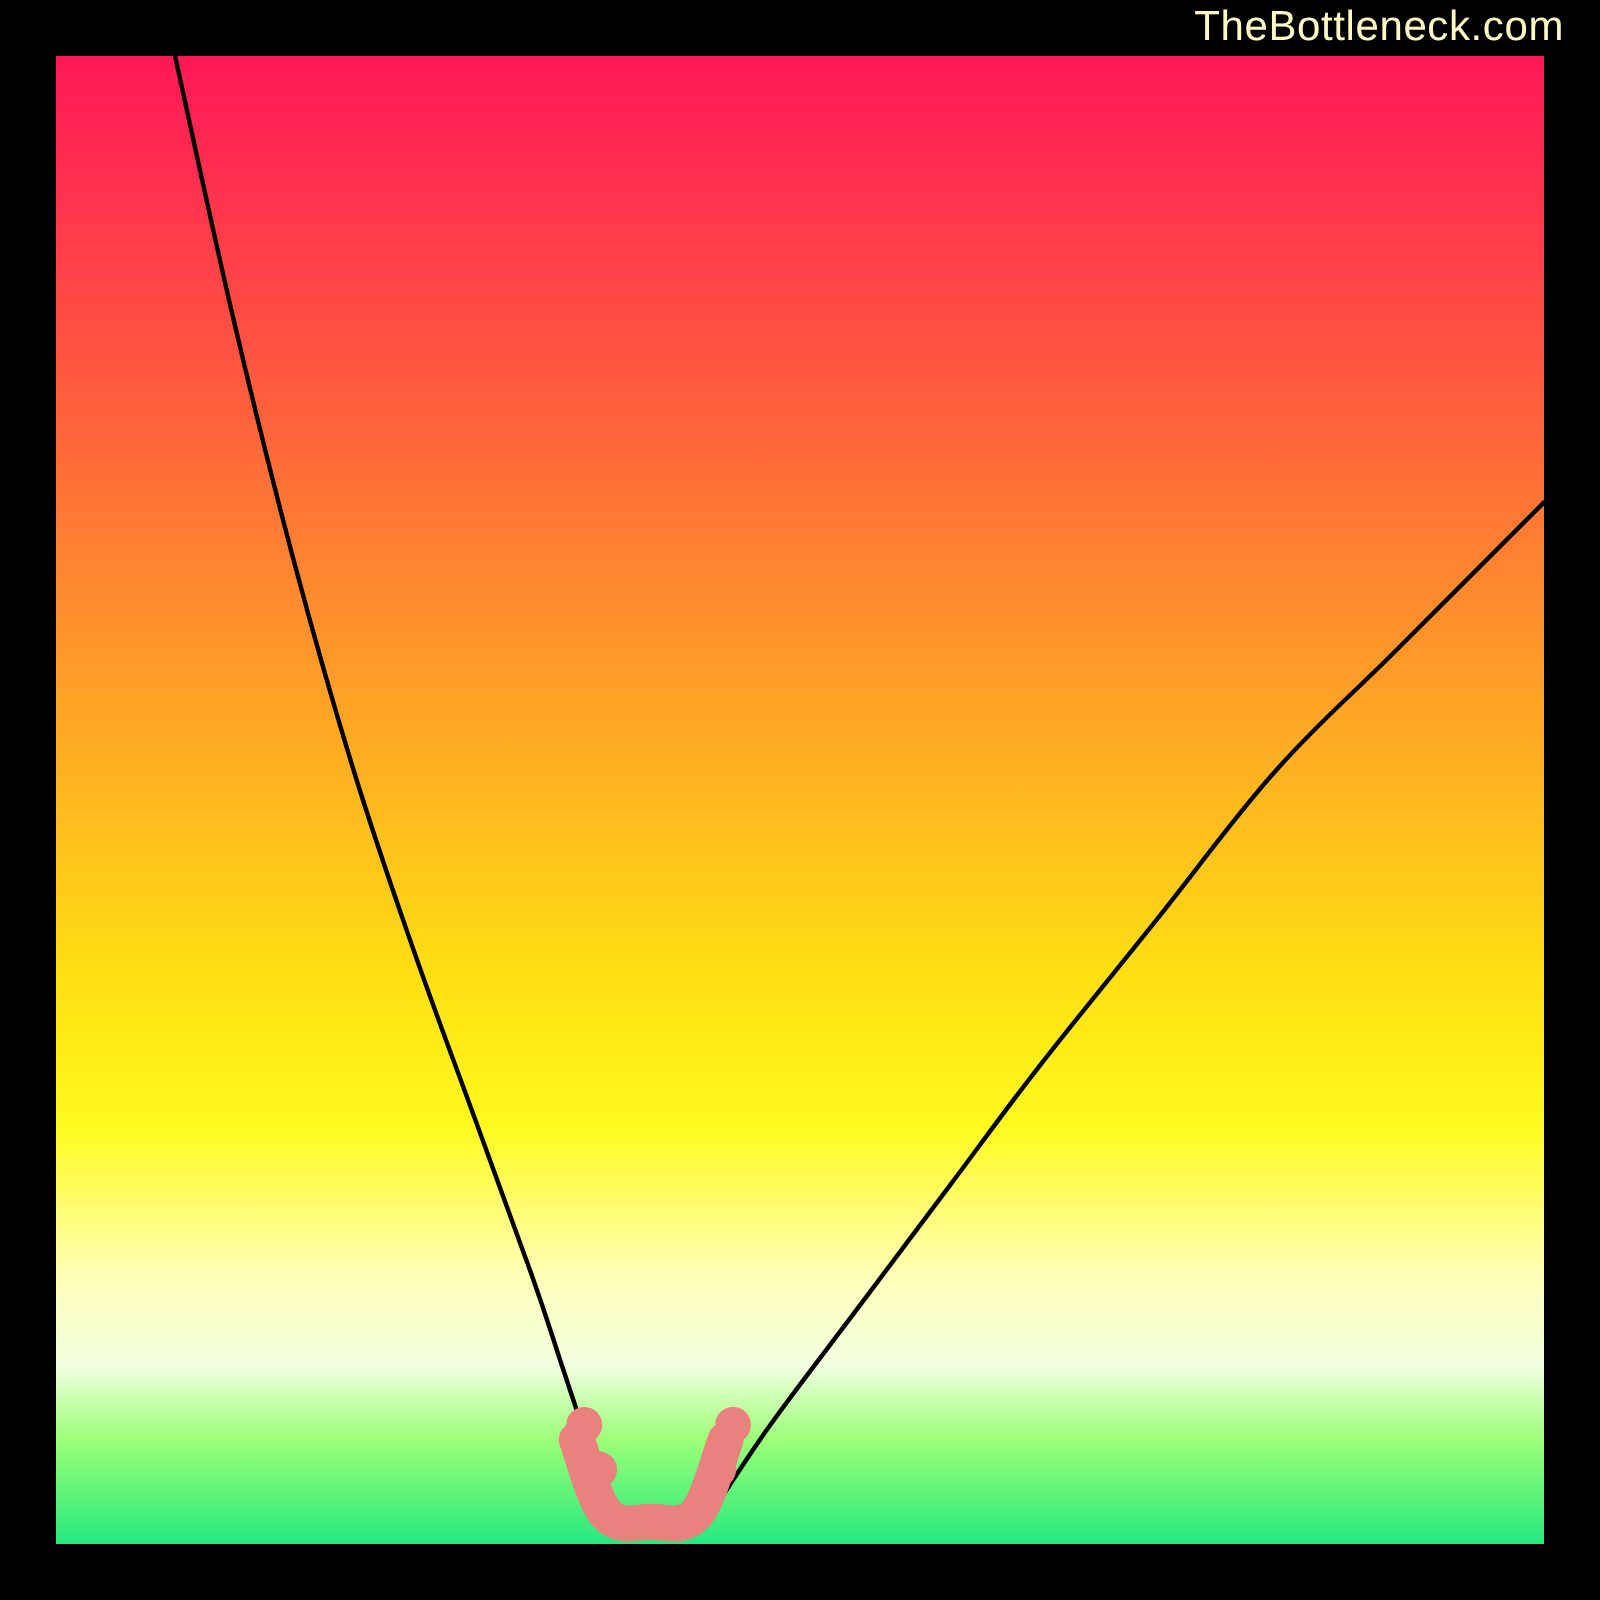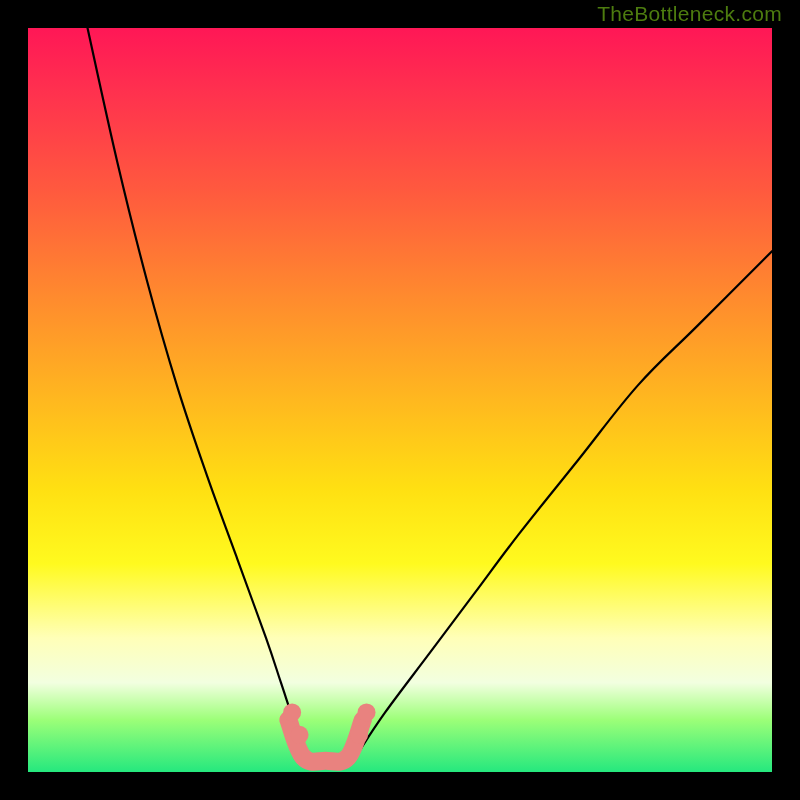--- a/index.html
+++ b/index.html
@@ -37,21 +37,21 @@
       #ffffb8 82%,
       #f2ffe0 88%,
       #9cff78 93%,
       #25e87e 100%
     );
   }
   .watermark {
     position: absolute;
     top: 2px;
     right: 18px;
-    color: #4d7c0f;
+    color: #fef9c3;
     font-size: 21px;
     letter-spacing: 0.3px;
     user-select: none;
   }
   svg.curves {
     position: absolute;
     left: 0;
     top: 0;
     width: 744px;
     height: 744px;

